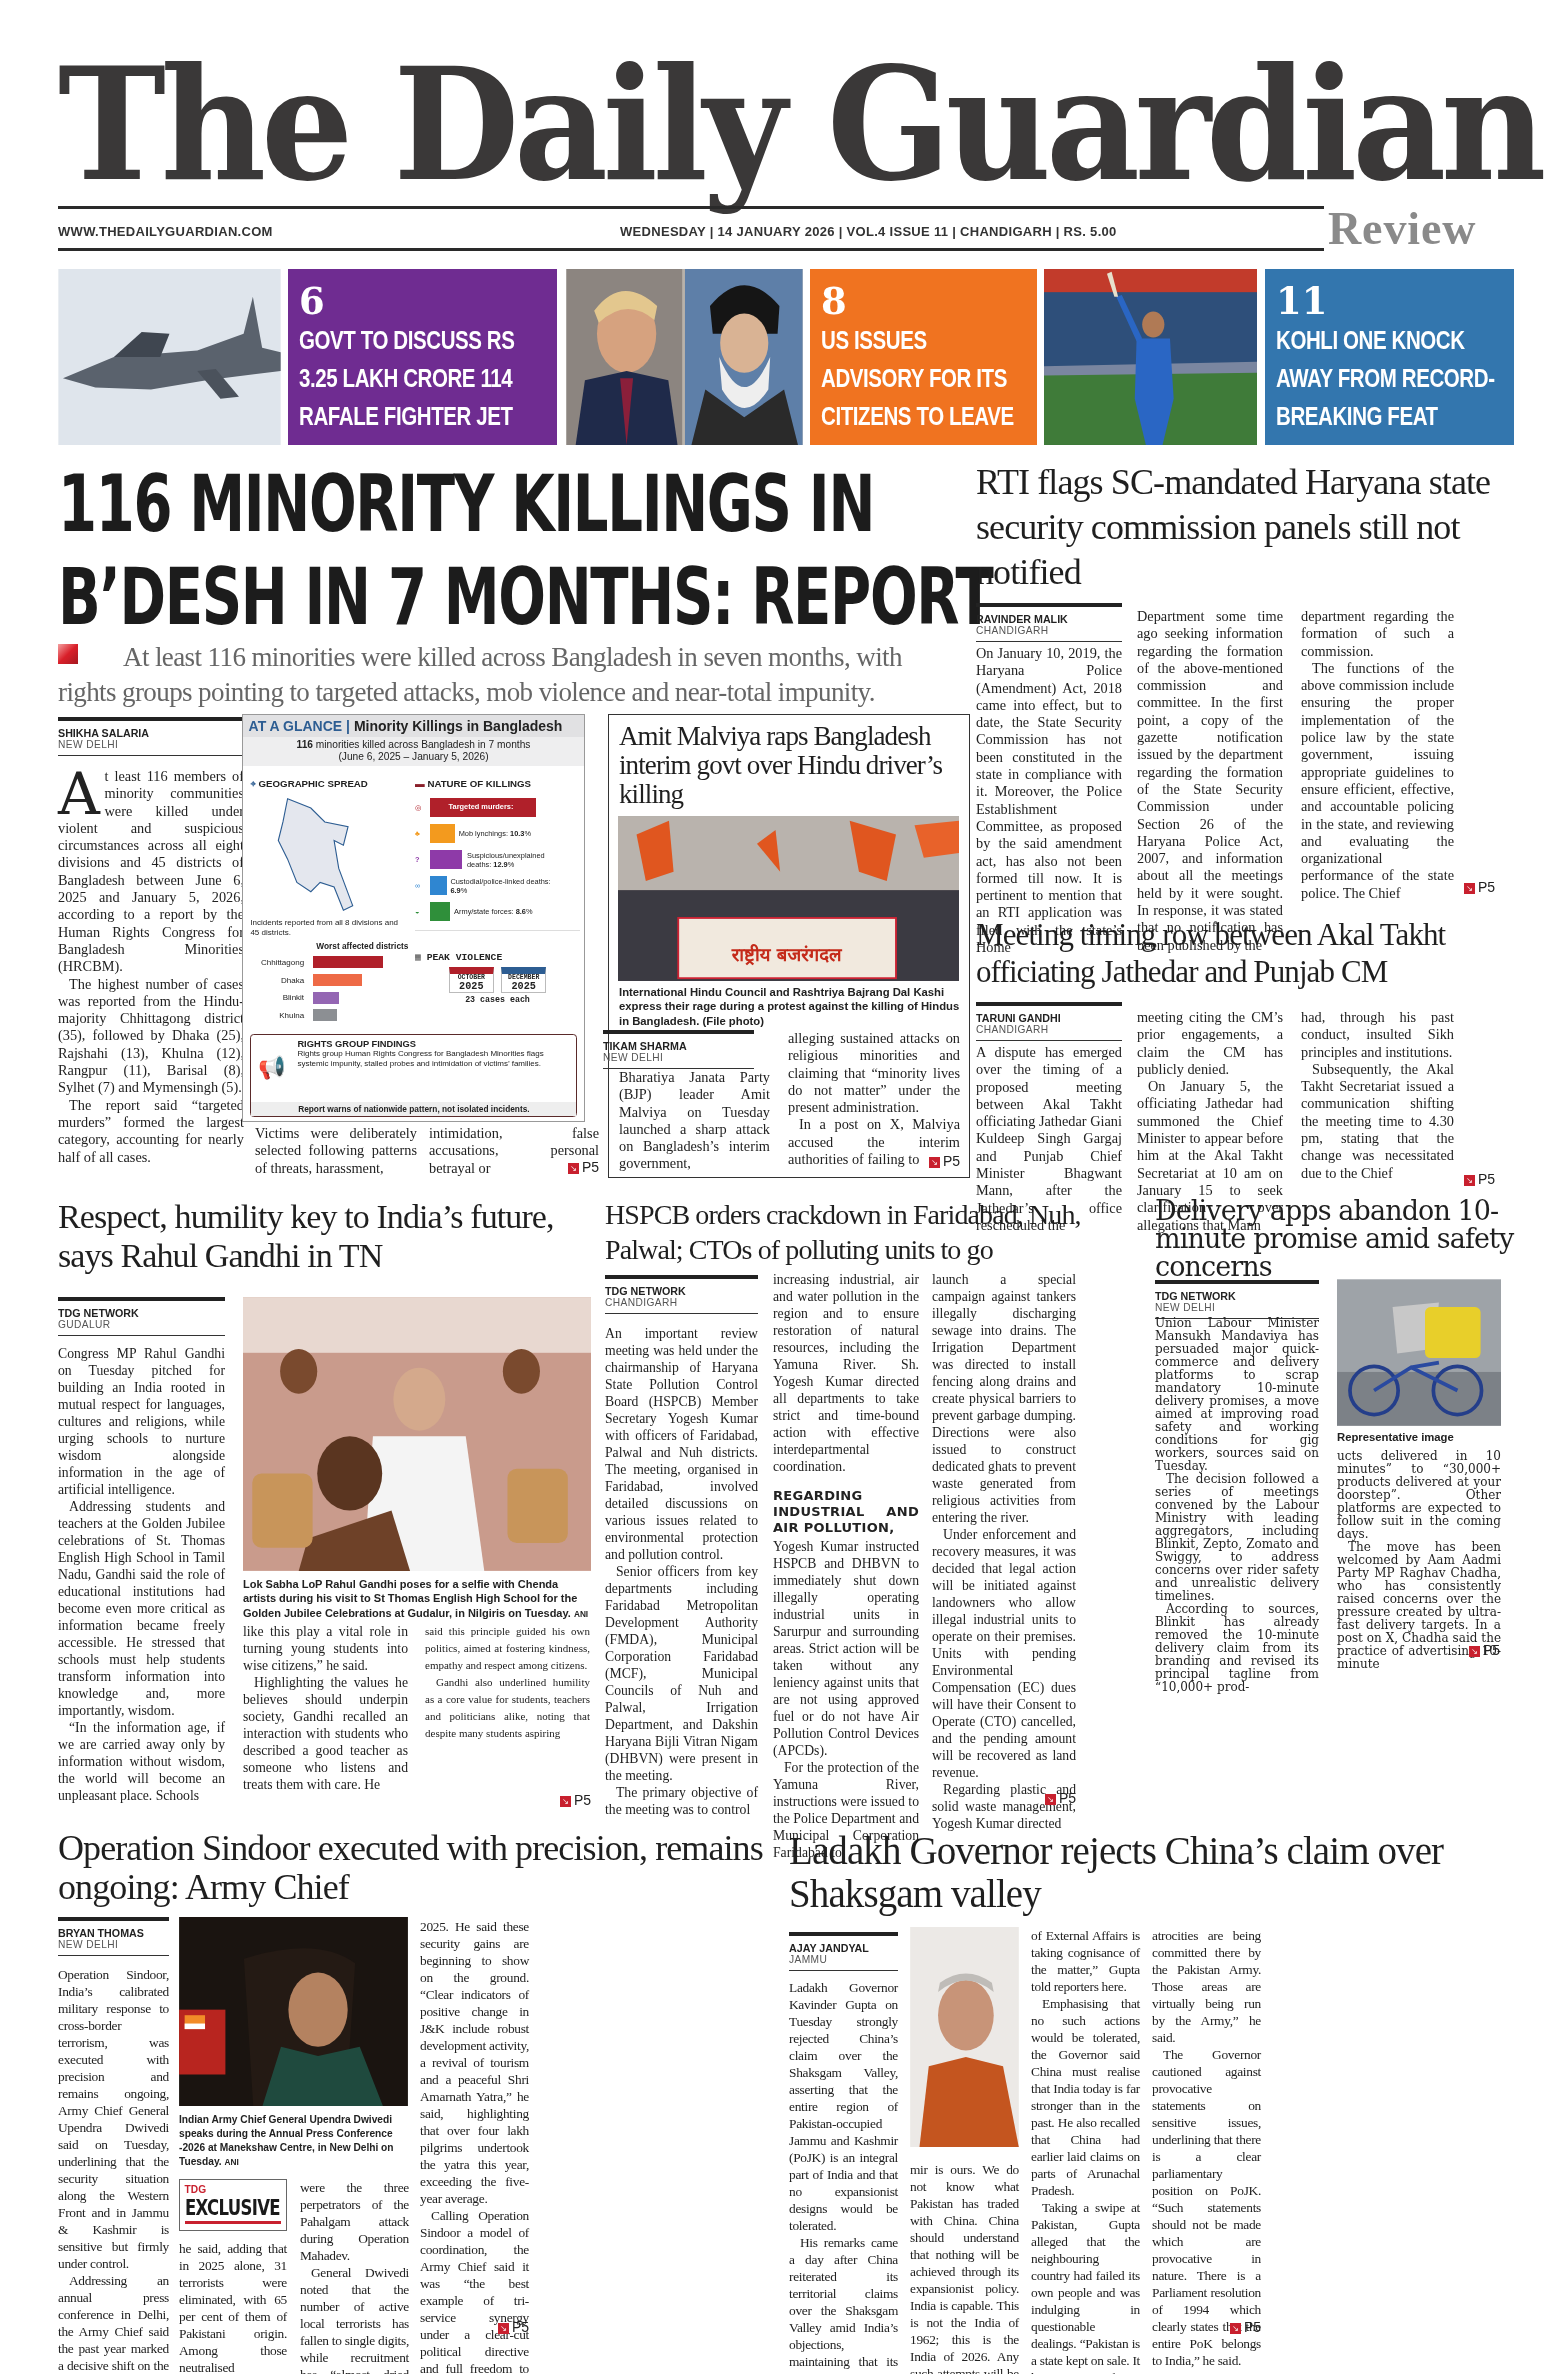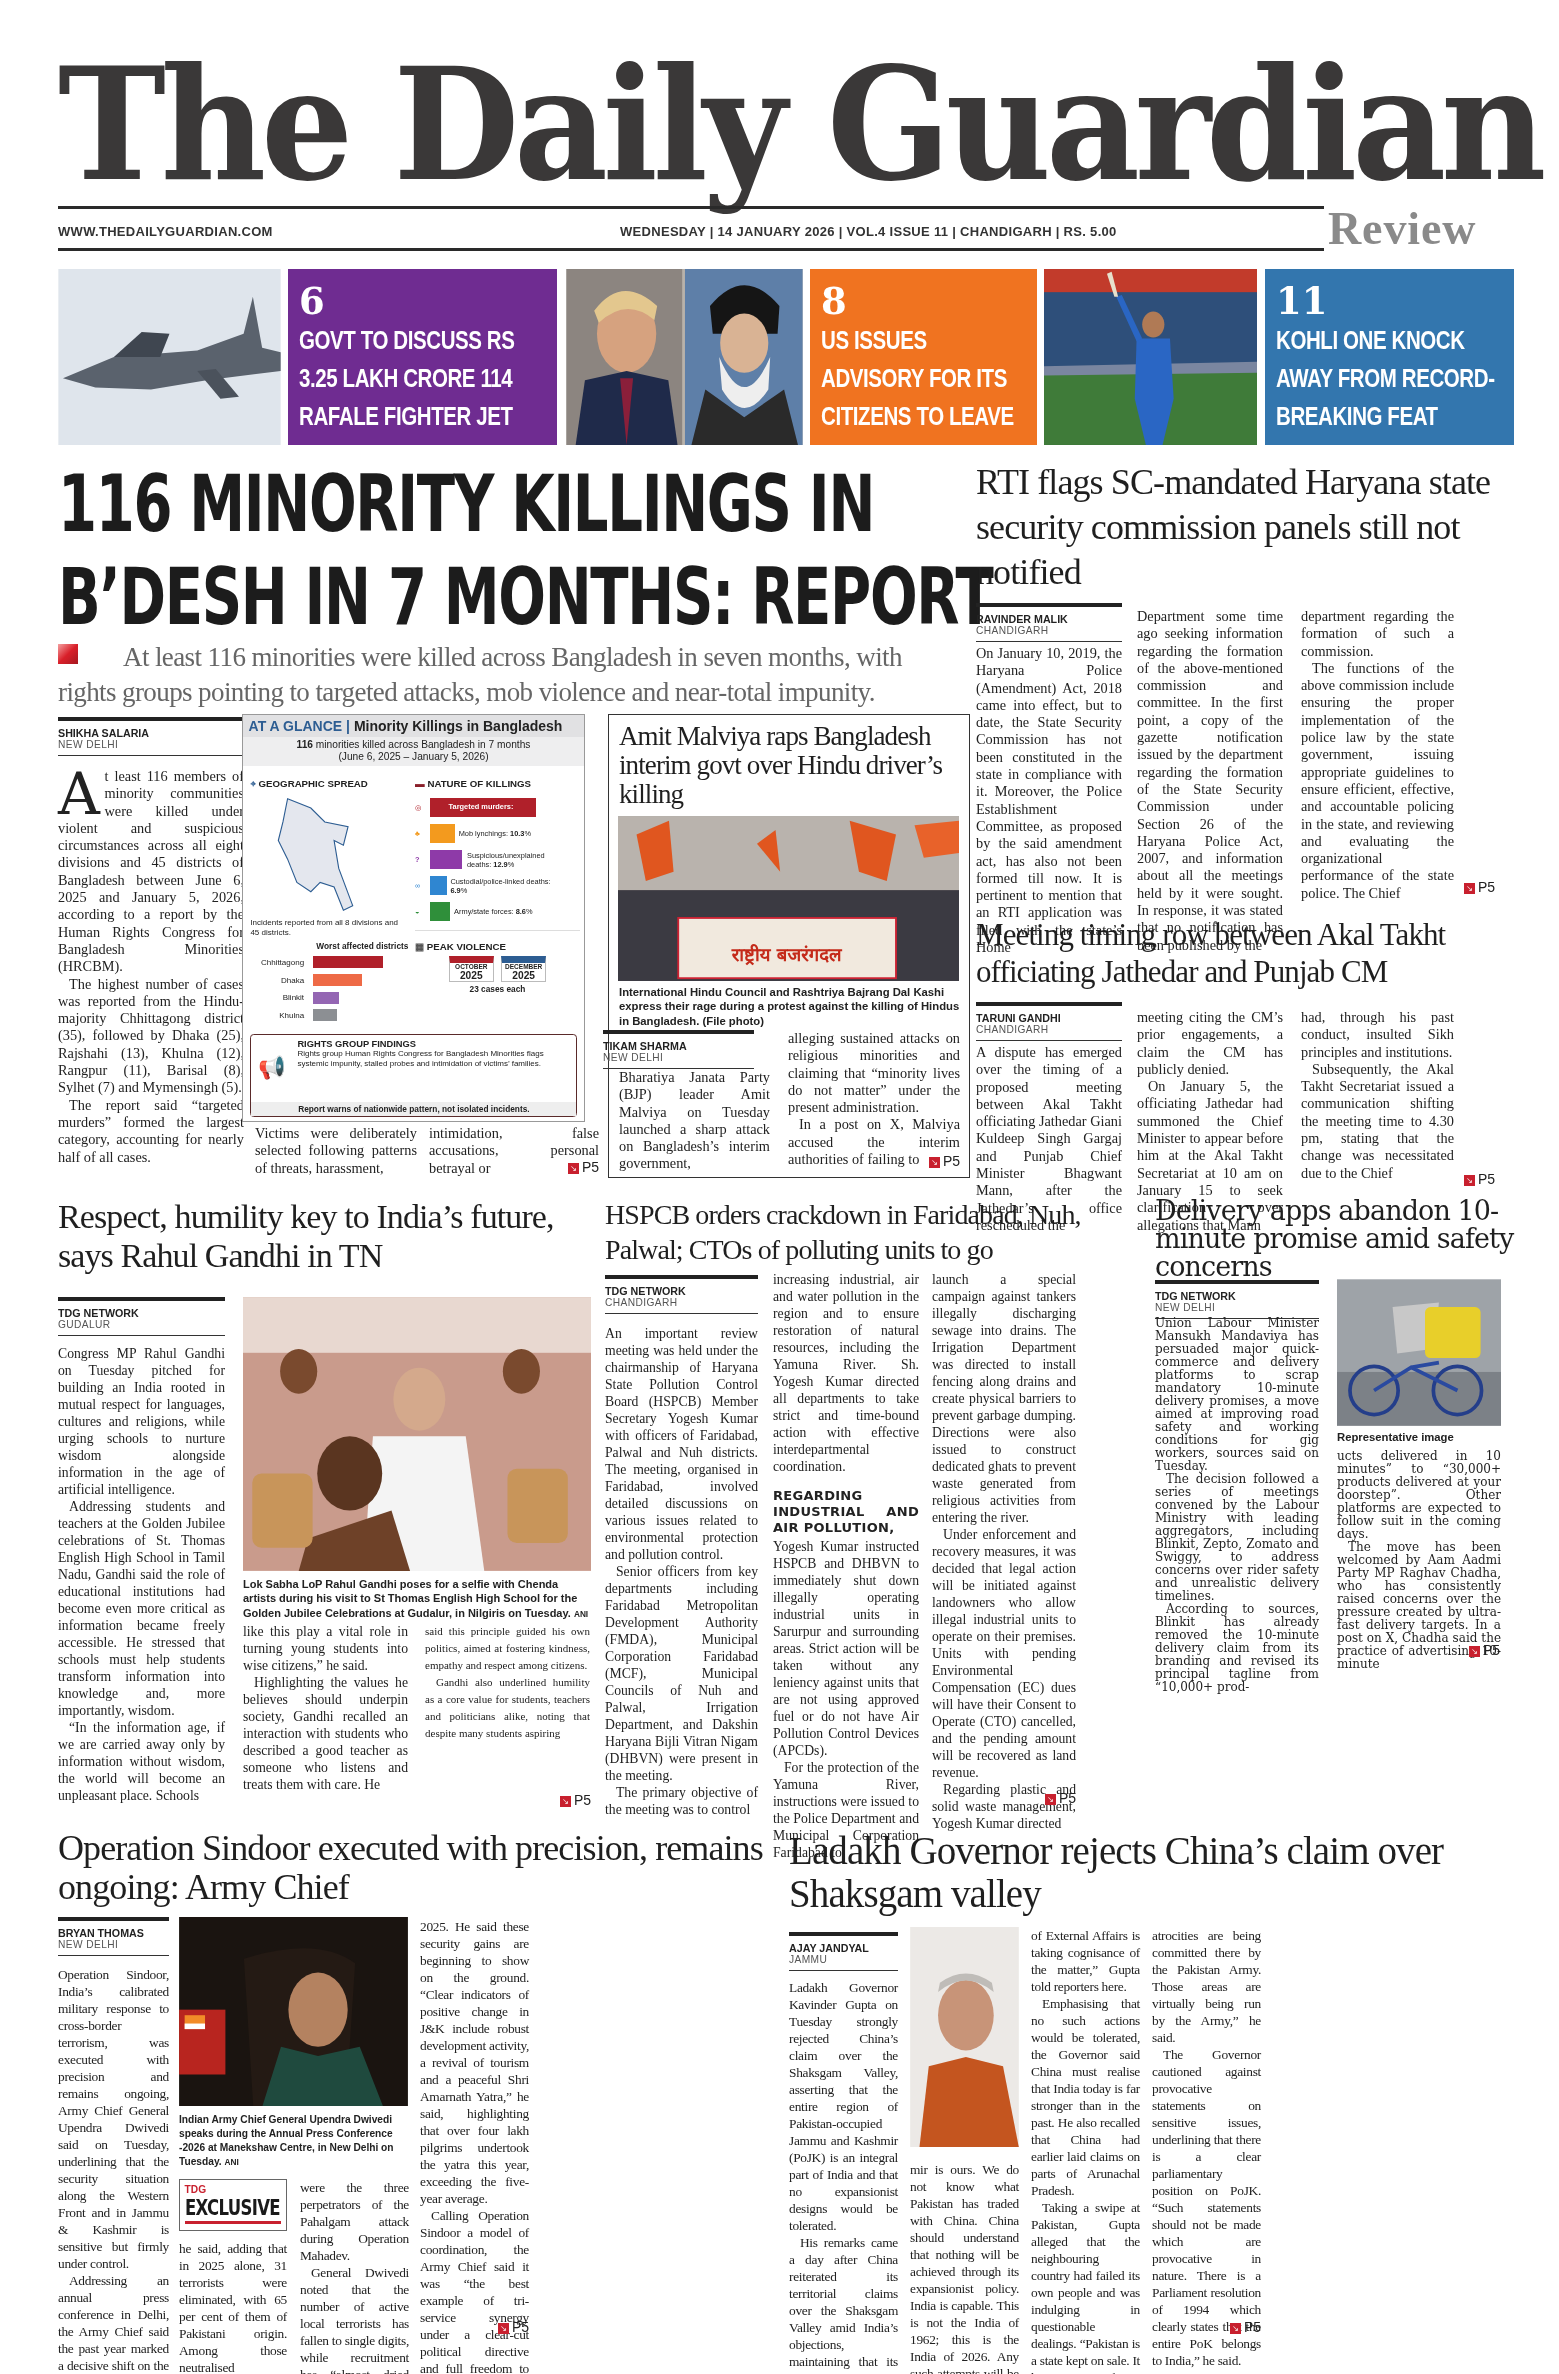--- a/index.html
+++ b/index.html
@@ -172,21 +172,21 @@
     <div class="bar-row">
         <span style="width:15px;color:#2f86d1;">∞</span>
         <div class="bar" style="width:16.7px;background:#2f86d1;"></div>
         <span style="padding-left:3.7px;width:111px;"><span>Custodial/police-linked deaths</span>: <b>6.9</b>%</span>
       </div>
     <div class="bar-row">
         <span style="width:15px;color:#2f8f3a;">◒</span>
         <div class="bar" style="width:20.4px;background:#2f8f3a;"></div>
         <span style="padding-left:3.7px;"><span>Army/state forces</span>: <b>8.6</b>%</span>
       </div>
-    <div style="border-top:0.9px solid #ddd;margin-top:5.6px;padding-top:10px;">
+    <div style="border-top:0.9px solid #ddd;margin-top:5.6px;padding-top:20px;font-family:Liberation Mono, monospace;">
       <div class="info-title"><span style="color:#555;">▦</span> <span>PEAK VIOLENCE</span></div>
       <div style="display:flex;gap:7.4px;justify-content:center;margin-top:3.7px;">
         <div style="width:45px;border:1.9px solid #bbb;border-top:7.4px solid #b0202a;text-align:center;font-size:6.5px;font-weight:bold;"><span>OCTOBER</span><br><span style="font-size:10.2px;">2025</span></div>
         <div style="width:45px;border:1.9px solid #bbb;border-top:7.4px solid #2d5d92;text-align:center;font-size:6.5px;font-weight:bold;"><span>DECEMBER</span><br><span style="font-size:10.2px;">2025</span></div>
       </div>
       <div style="text-align:center;font-size:8.3px;font-weight:bold;margin-top:1.9px;">23 cases each</div>
     </div>
   </div>
 
   <div style="position:absolute;left:7.4px;top:319px;width:327px;height:83px;border:1.4px solid #5a2a2a;border-radius:3.7px;">

